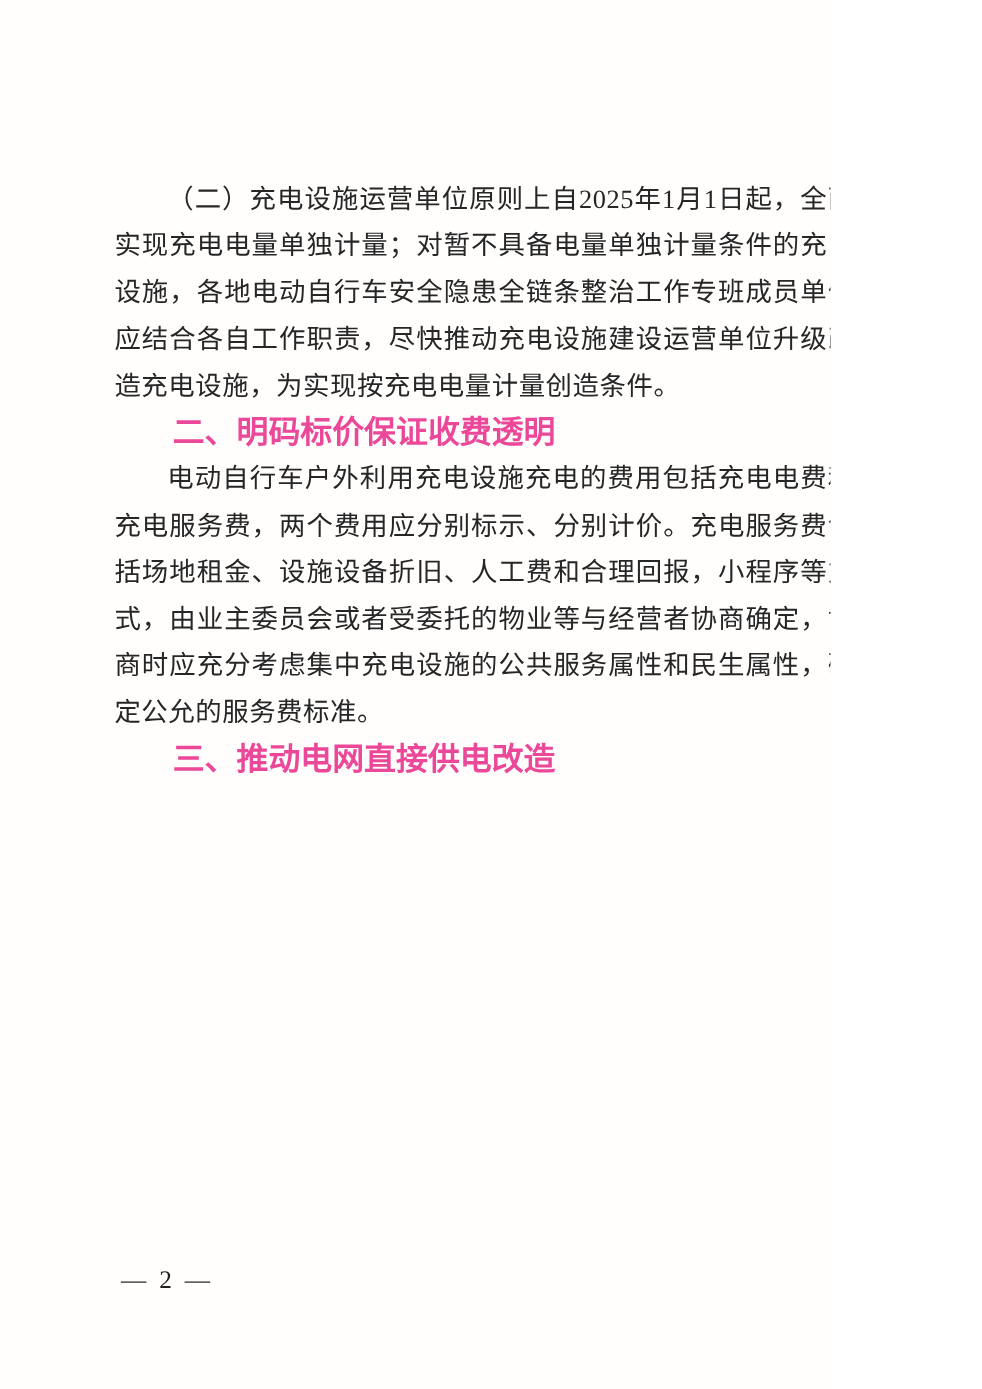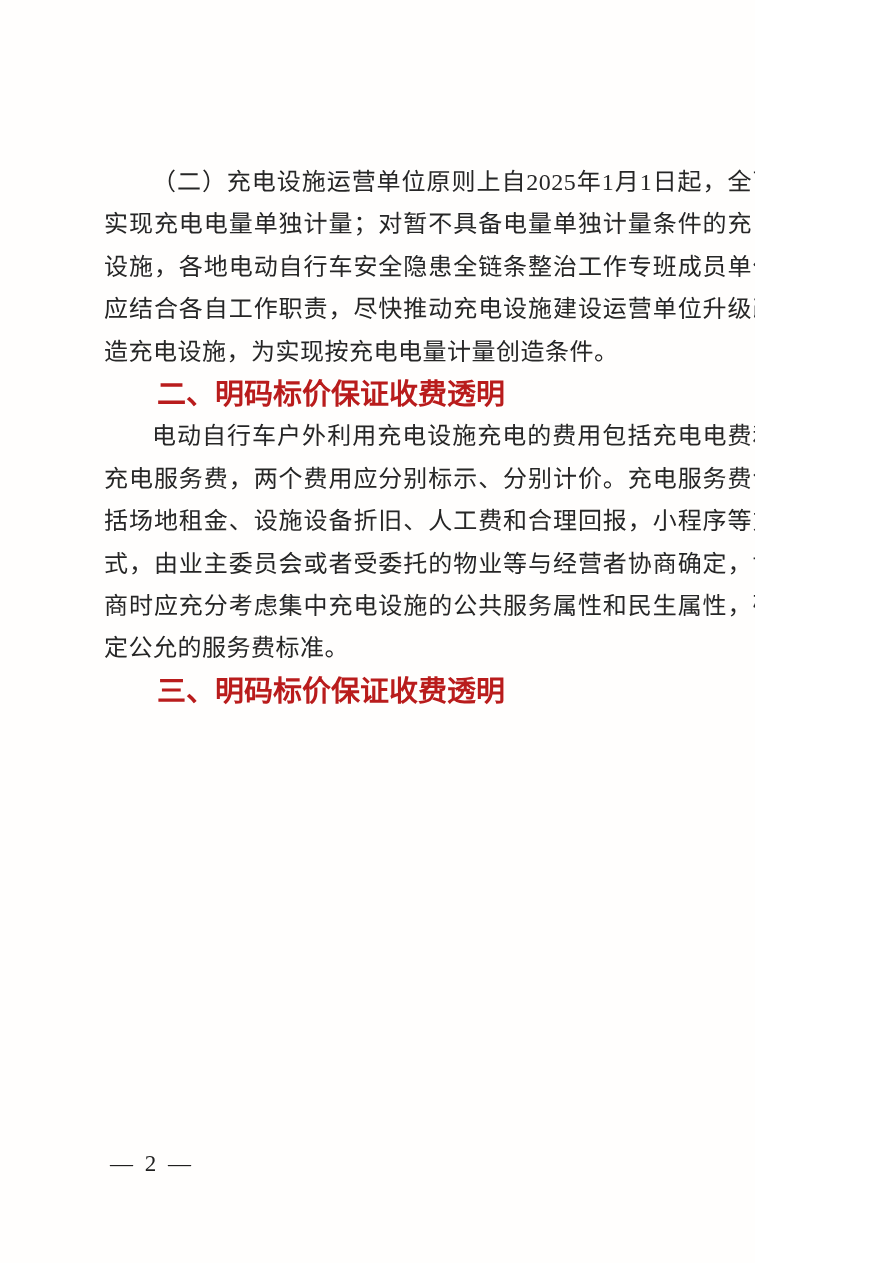--- a/index.html
+++ b/index.html
@@ -51,21 +51,21 @@
   }
   
   .para.continues {
     text-align-last: justify;
   }
   .heading {
     margin: 0;
     font-size: 29px;
     line-height: 42.4px;
     font-weight: 700;
-    color: #b91c1c;
+    color: #ec4899;
     text-align: left;
     text-indent: 53px;
     font-family: "Liberation Sans", sans-serif;
   }
   .page-number {
     position: absolute;
     left: 110px;
     top: 1149px;
     font-size: 23px;
     line-height: 30px;
@@ -83,19 +83,19 @@
   <div class="scan-line"></div>
 
   <main class="content">
     <p class="para">（二）充电设施运营单位原则上自2025年1月1日起，全面实现充电电量单独计量；对暂不具备电量单独计量条件的充电设施，各地电动自行车安全隐患全链条整治工作专班成员单位应结合各自工作职责，尽快推动充电设施建设运营单位升级改造充电设施，为实现按充电电量计量创造条件。</p>
 
     <h2 class="heading">二、明码标价保证收费透明</h2>
 
     <p class="para">电动自行车户外利用充电设施充电的费用包括充电电费和充电服务费，两个费用应分别标示、分别计价。充电服务费包括场地租金、设施设备折旧、人工费和合理回报，小程序等方式，由业主委员会或者受委托的物业等与经营者协商确定，协商时应充分考虑集中充电设施的公共服务属性和民生属性，确定公允的服务费标准。</p>
 
 
-    <h2 class="heading">三、明码标价保证收费透明</h2>
+    <h2 class="heading">三、推动电网直接供电改造</h2>
 
   </main>
 
   <div class="page-number">— 2 —</div>
 
 </div>
 
 </body></html>

